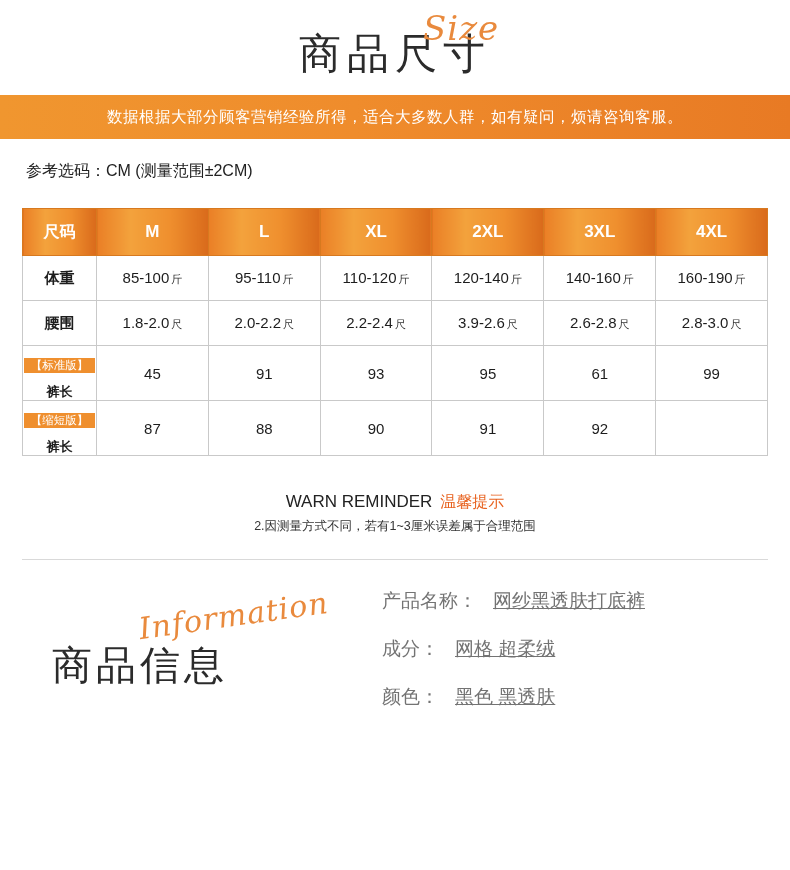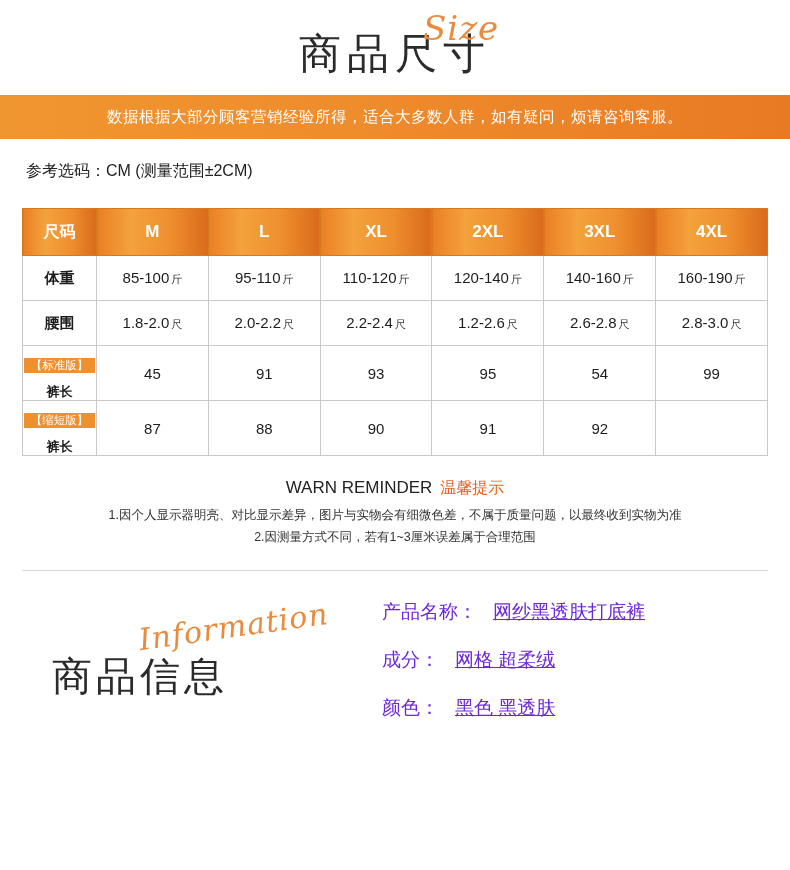--- a/index.html
+++ b/index.html
@@ -120,21 +120,21 @@
   .tag-sub {
     display: block;
     font-size: 13px;
     font-weight: bold;
     color: #1d1d1d;
     margin-top: 2px;
   }
 
   
   .warn-head {
-    margin-top: 22px;
+    margin-top: 36px;
     text-align: center;
     font-size: 17px;
     color: #222;
   }
   .warn-head .cn {
     color: #e8621f;
     font-size: 16px;
     margin-left: 8px;
   }
   .warn-line {
@@ -180,21 +180,21 @@
     position: absolute;
     left: 382px;
     top: 28px;
     right: 20px;
   }
   .info-row {
     display: flex;
     align-items: baseline;
     margin-bottom: 22px;
     font-size: 19px;
-    color: #6d28d9;
+    color: #737373;
   }
   .info-key {
     white-space: nowrap;
   }
   .info-val {
     margin-left: 16px;
     white-space: nowrap;
     text-decoration: underline;
   }
 </style>
@@ -246,35 +246,35 @@
           <td><span>120-140</span><span class="unit">斤</span></td>
           <td><span>140-160</span><span class="unit">斤</span></td>
           <td><span>160-190</span><span class="unit">斤</span></td>
         </tr>
 
         <tr>
           <td><b>腰围</b></td>
           <td><span>1.8-2.0</span><span class="unit">尺</span></td>
           <td><span>2.0-2.2</span><span class="unit">尺</span></td>
           <td><span>2.2-2.4</span><span class="unit">尺</span></td>
-          <td><span>1.2-2.6</span><span class="unit">尺</span></td>
+          <td><span>3.9-2.6</span><span class="unit">尺</span></td>
           <td><span>2.6-2.8</span><span class="unit">尺</span></td>
           <td><span>2.8-3.0</span><span class="unit">尺</span></td>
         </tr>
 
         <tr>
           <td class="tag-cell">
             <span class="tag-label">【标准版】</span>
             <span class="tag-sub">裤长</span>
           </td>
           <td>45</td>
           <td>91</td>
           <td>93</td>
           <td>95</td>
-          <td>54</td>
+          <td>61</td>
           <td>99</td>
         </tr>
 
         <tr>
           <td class="tag-cell">
             <span class="tag-label">【缩短版】</span>
             <span class="tag-sub">裤长</span>
           </td>
           <td>87</td>
           <td>88</td>
@@ -283,21 +283,20 @@
           <td>92</td>
           <td></td>
         </tr>
       </tbody>
     </table>
   </div>
 
   <div class="warn-head">
     <span>WARN REMINDER</span><span class="cn">温馨提示</span>
   </div>
-  <div class="warn-line">1.因个人显示器明亮、对比显示差异，图片与实物会有细微色差，不属于质量问题，以最终收到实物为准</div>
   <div class="warn-line second">2.因测量方式不同，若有1~3厘米误差属于合理范围</div>
 
   <div class="divider"></div>
 
   <div class="info-section">
     <div class="info-title">商品信息</div>
     <div class="info-script">Information</div>
     <div class="info-list">
       <div class="info-row">
         <span class="info-key">产品名称：</span>

